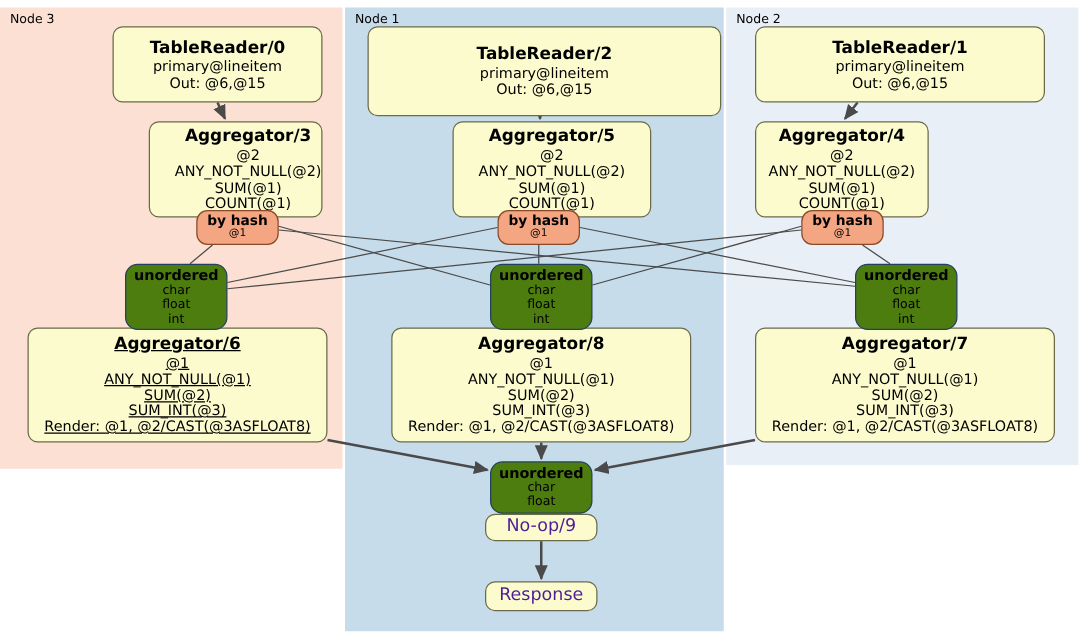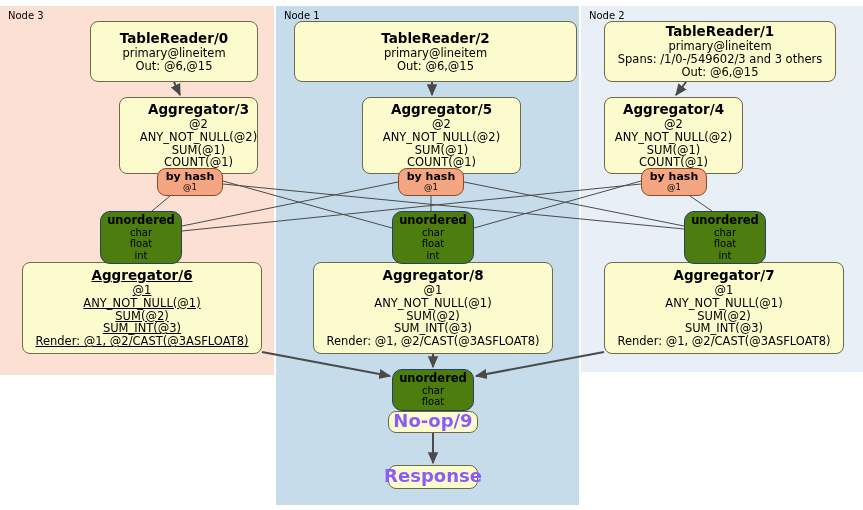--- a/index.html
+++ b/index.html
@@ -86,23 +86,23 @@
   .unord .ttl {
     font-weight: bold;
     font-size: 11.5px;
     color: #000;
   }
   .unord .ln {
     font-size: 10px;
     color: #000;
   }
   .small-box .ttl {
-    font-weight: bold;
-    font-size: 18px;
-    color: #8b5cf6;
+    font-weight: normal;
+    font-size: 14px;
+    color: #4c1d95;
   }
 </style>
 </head>
 <body>
 
 <div id="canvas">
   <div id="panels-layer">
       <div class="panel" style="left: 0px; top: 6px; width: 274px; height: 369px; background: rgb(251, 224, 211);">
         <div class="panel-label">Node 3</div>
       </div>
@@ -163,21 +163,21 @@
         <div class="ln">int</div>
       </div>
       <div class="node proc" style="left: 22px; top: 262px; width: 240px; height: 92px; text-decoration: underline;">
         <div class="ttl">Aggregator/6</div>
         <div class="ln">@1</div>
         <div class="ln">ANY_NOT_NULL(@1)</div>
         <div class="ln">SUM(@2)</div>
         <div class="ln">SUM_INT(@3)</div>
         <div class="ln">Render: @1, @2/CAST(@3ASFLOAT8)</div>
       </div>
-      <div class="node proc" style="left: 294px; top: 21px; width: 283px; height: 61px;">
+      <div class="node proc" style="left: 294px; top: 21px; width: 283px; height: 72px;">
         <div class="ttl">TableReader/2</div>
         <div class="ln">primary@lineitem</div>
         <div class="ln">Out: @6,@15</div>
       </div>
       <div class="node proc" style="left: 362px; top: 97px; width: 159px; height: 77px;">
         <div class="ttl">Aggregator/5</div>
         <div class="ln">@2</div>
         <div class="ln">ANY_NOT_NULL(@2)</div>
         <div class="ln">SUM(@1)</div>
         <div class="ln">COUNT(@1)</div>
@@ -196,21 +196,20 @@
         <div class="ttl">Aggregator/8</div>
         <div class="ln">@1</div>
         <div class="ln">ANY_NOT_NULL(@1)</div>
         <div class="ln">SUM(@2)</div>
         <div class="ln">SUM_INT(@3)</div>
         <div class="ln">Render: @1, @2/CAST(@3ASFLOAT8)</div>
       </div>
       <div class="node proc" style="left: 604px; top: 21px; width: 232px; height: 61px;">
         <div class="ttl">TableReader/1</div>
         <div class="ln">primary@lineitem</div>
-        <div class="ln">Spans: /1/0-/549602/3 and 3 others</div>
         <div class="ln">Out: @6,@15</div>
       </div>
       <div class="node proc" style="left: 604px; top: 97px; width: 139px; height: 77px;">
         <div class="ttl">Aggregator/4</div>
         <div class="ln">@2</div>
         <div class="ln">ANY_NOT_NULL(@2)</div>
         <div class="ln">SUM(@1)</div>
         <div class="ln">COUNT(@1)</div>
       </div>
       <div class="node hash" style="left: 641px; top: 168px; width: 66px; height: 28px;">

